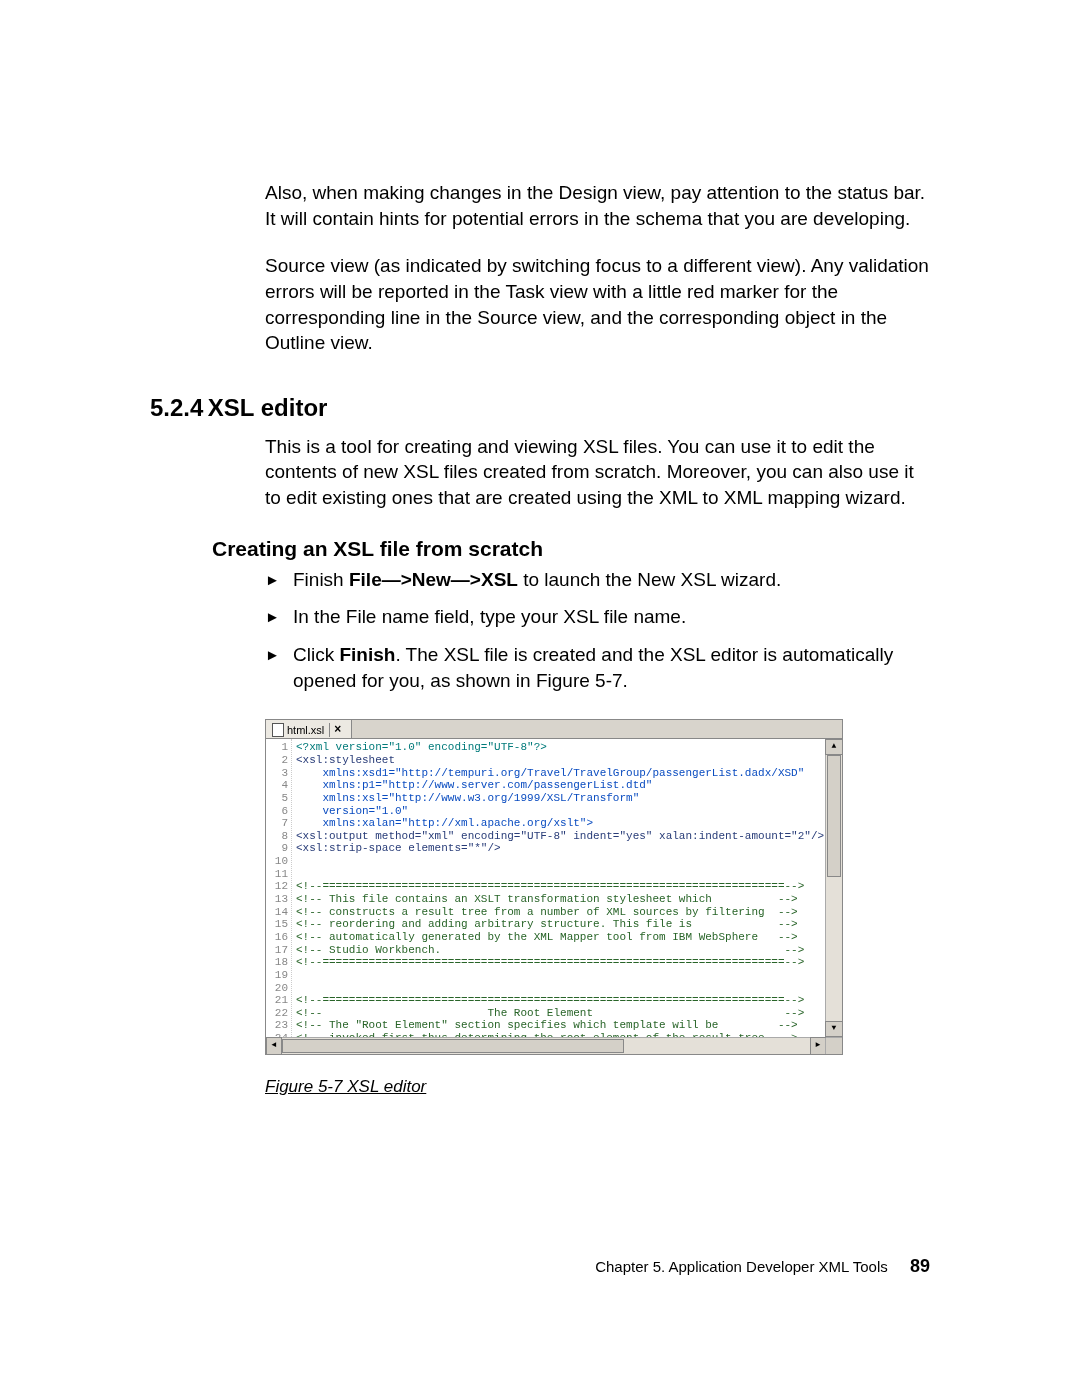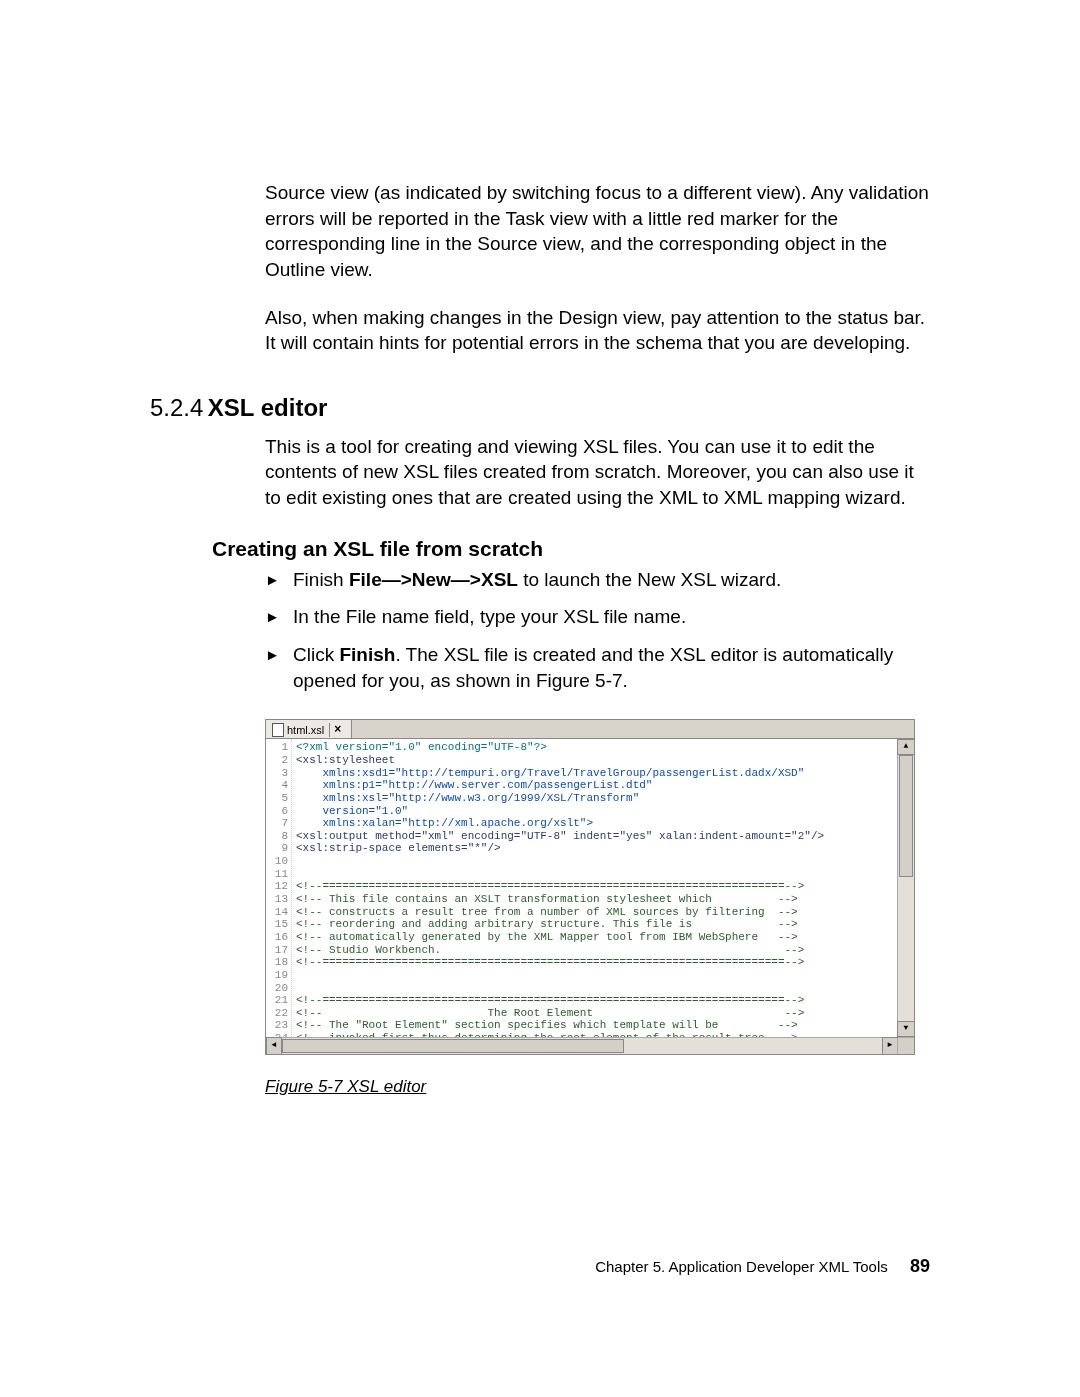--- a/index.html
+++ b/index.html
@@ -16,21 +16,21 @@
     padding: 180px 150px 0 150px;
     box-sizing: border-box;
   }
   .body-text {
     font-size: 19px;
     line-height: 1.35;
     margin: 0 0 22px 0;
     margin-left: 115px;
   }
   .section-num {
-    font-weight: normal;
+    font-weight: bold;
     font-size: 24px;
     display: inline-block;
   }
   .section-title {
     font-weight: bold;
     font-size: 24px;
   }
   .section-head {
     margin: 38px 0 12px 0;
   }
@@ -53,21 +53,21 @@
     width: 28px;
     flex: 0 0 28px;
     font-size: 15px;
     padding-top: 3px;
   }
   .bullet-content { flex: 1; }
 
   
   .figure {
     margin: 26px 0 10px 115px;
-    width: 650px;
+    width: 578px;
   }
   .editor-frame {
     border: 1px solid #888;
     background: #fff;
     font-family: "Courier New", monospace;
     font-size: 11px;
     line-height: 1.15;
     position: relative;
   }
   .tab-bar {
@@ -181,22 +181,22 @@
     font-weight: bold;
     font-size: 18px;
     margin-left: 18px;
   }
 </style>
 </head>
 <body>
 
 <div class="page">
 
+  <p class="body-text">Also, when making changes in the Design view, pay attention to the status bar. It will contain hints for potential errors in the schema that you are developing.</p>
   <p class="body-text">Source view (as indicated by switching focus to a different view). Any validation errors will be reported in the Task view with a little red marker for the corresponding line in the Source view, and the corresponding object in the Outline view.</p>
-  <p class="body-text">Also, when making changes in the Design view, pay attention to the status bar. It will contain hints for potential errors in the schema that you are developing.</p>
 
   <div class="section-head">
     <span class="section-num">5.2.4</span>
     <span class="section-title">XSL editor</span>
   </div>
 
   <p class="body-text">This is a tool for creating and viewing XSL files. You can use it to edit the contents of new XSL files created from scratch. Moreover, you can also use it to edit existing ones that are created using the XML to XML mapping wizard.</p>
 
   <div class="sub-head">Creating an XSL file from scratch</div>
 

